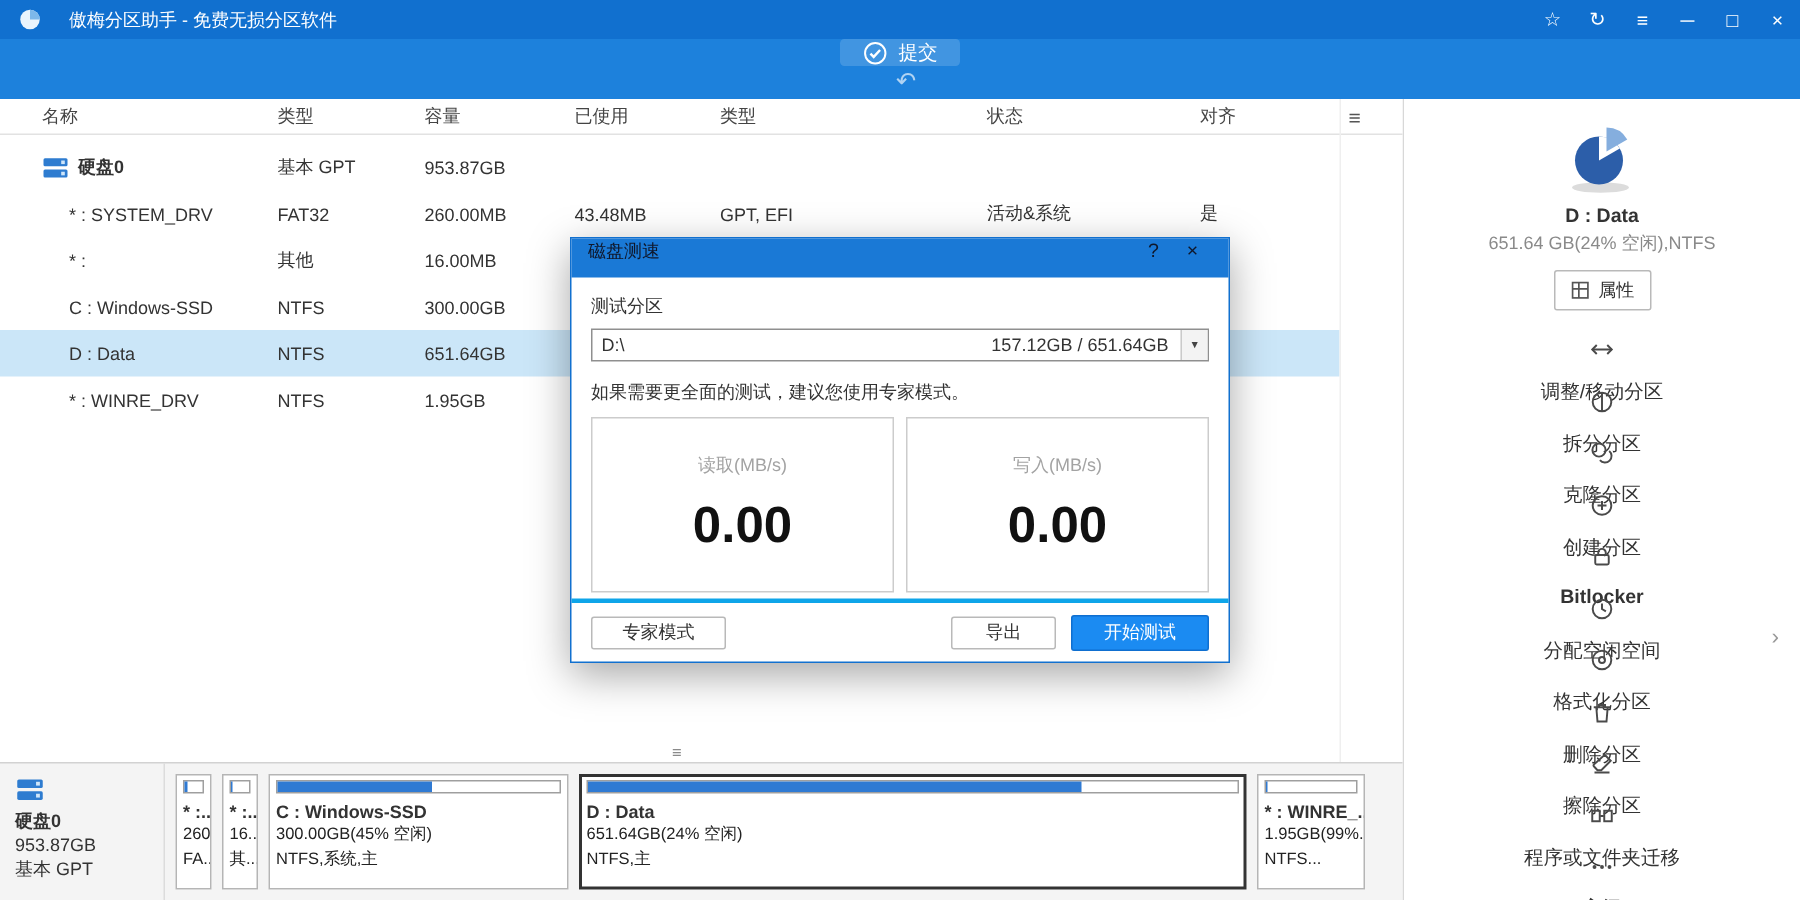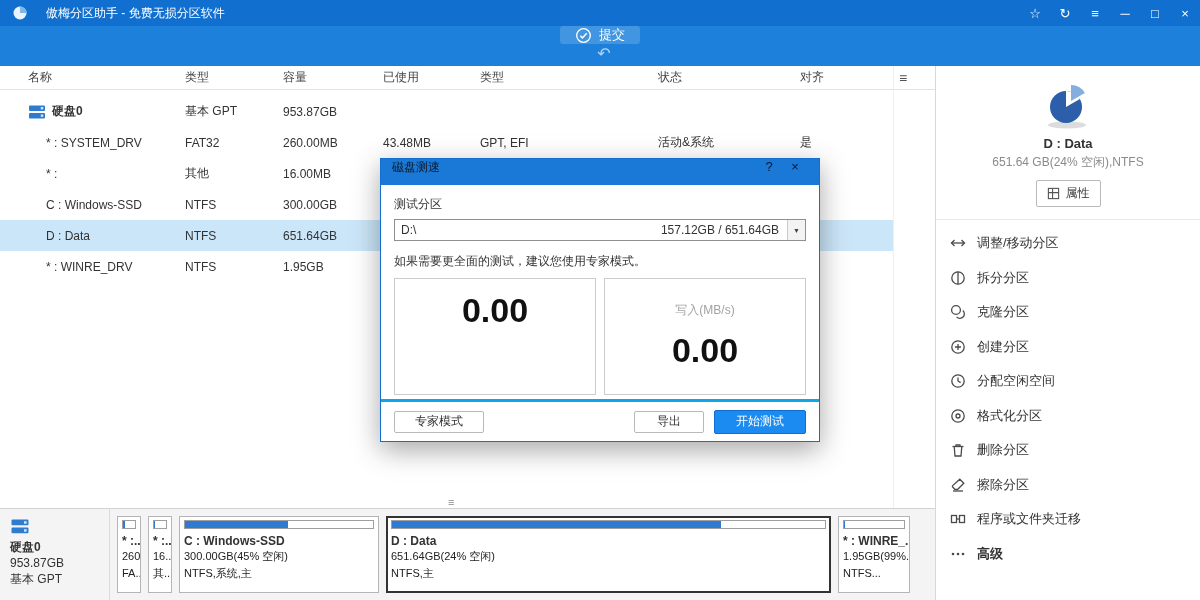--- a/index.html
+++ b/index.html
@@ -59,21 +59,21 @@
 
   
   .sidebar{width:265px;border-left:1px solid #d8d8d8;background:#fff;display:flex;flex-direction:column;align-items:center;}
   .pie{margin-top:18px;}
   .sb-name{font-weight:bold;font-size:13px;margin-top:6px;}
   .sb-info{color:#8a8a8a;font-size:12px;margin-top:3px;}
   .props-btn{margin-top:9px;border:1px solid #b9b9b9;border-radius:2px;background:#fff;display:flex;align-items:center;gap:6px;padding:4px 10px;font-size:12px;color:#333;cursor:pointer;font-family:inherit;}
   .props-btn .icon{color:#555;}
   .sb-div{width:100%;height:1px;background:#e9e9e9;margin-top:12px;}
   .sb-list{width:100%;padding-top:6px;}
-  .sb-item{height:34.5px;display:flex;align-items:center;padding:0 14px;gap:11px;font-size:13px;color:#333;cursor:pointer;}
+  .sb-item{height:34.5px;display:flex;align-items:center;padding:0 14px;gap:11px;font-size:13px;color:#333;cursor:pointer;flex-direction:column;}
   .sb-item .strong{font-weight:bold;}
   .sb-icon{color:#4a4a4a;}
   .sb-icon svg{width:16px;height:16px;}
   .chev{margin-left:auto;color:#999;font-size:15px;}
 
   
   .dialog{position:absolute;left:380px;top:158px;width:440px;height:284px;background:#fff;border:1px solid #1170cf;box-shadow:0 8px 26px rgba(0,0,0,.35);z-index:10;}
   .dlg-title{height:26px;background:#1a79d6;color:#0f172a;display:flex;align-items:flex-start;padding:0 11px;font-size:12px;cursor:move;}
   .dlg-spacer{flex:1;}
   .dlg-btn{width:26px;text-align:center;cursor:pointer;font-size:13px;}
@@ -412,20 +412,30 @@
             <svg viewBox="0 0 16 16" fill="none" stroke="currentColor" stroke-width="1.3">
               <circle cx="8" cy="8" r="6.2"></circle>
               <path d="M8 5v6M5 8h6"></path>
             </svg>
           </span>
           <span>创建分区</span>
         </div>
         <div class="sb-item">
           <span class="icon sb-icon">
             <svg viewBox="0 0 16 16" fill="none" stroke="currentColor" stroke-width="1.3">
+              <rect x="3.5" y="7" width="9" height="6.3" rx="1"></rect>
+              <path d="M5.5 7V5.4a2.5 2.5 0 0 1 5 0V7"></path>
+            </svg>
+          </span>
+          <span class="strong">Bitlocker</span>
+          <span class="chev">›</span>
+        </div>
+        <div class="sb-item">
+          <span class="icon sb-icon">
+            <svg viewBox="0 0 16 16" fill="none" stroke="currentColor" stroke-width="1.3">
               <circle cx="8" cy="8" r="6.2"></circle>
               <path d="M8 4.4V8l2.6 1.6"></path>
             </svg>
           </span>
           <span>分配空闲空间</span>
         </div>
         <div class="sb-item">
           <span class="icon sb-icon">
             <svg viewBox="0 0 16 16" fill="none" stroke="currentColor" stroke-width="1.3">
               <circle cx="8" cy="8" r="6.2"></circle>
@@ -487,20 +497,21 @@
   <div class="dlg-body">
     <div class="dlg-label">测试分区</div>
     <div class="dlg-select">
       <span>D:\</span>
       <span class="sel-size">157.12GB / 651.64GB</span>
       <span class="sel-arrow">▼</span>
     </div>
     <div class="dlg-hint">如果需要更全面的测试，建议您使用专家模式。</div>
     <div class="meters">
       <div class="meter">
+        <div class="m-label">读取(MB/s)</div>
         <div class="m-value">0.00</div>
       </div>
       <div class="meter">
         <div class="m-label">写入(MB/s)</div>
         <div class="m-value">0.00</div>
       </div>
     </div>
   </div>
   <div class="dlg-footer">
     <button class="btn">专家模式</button>

